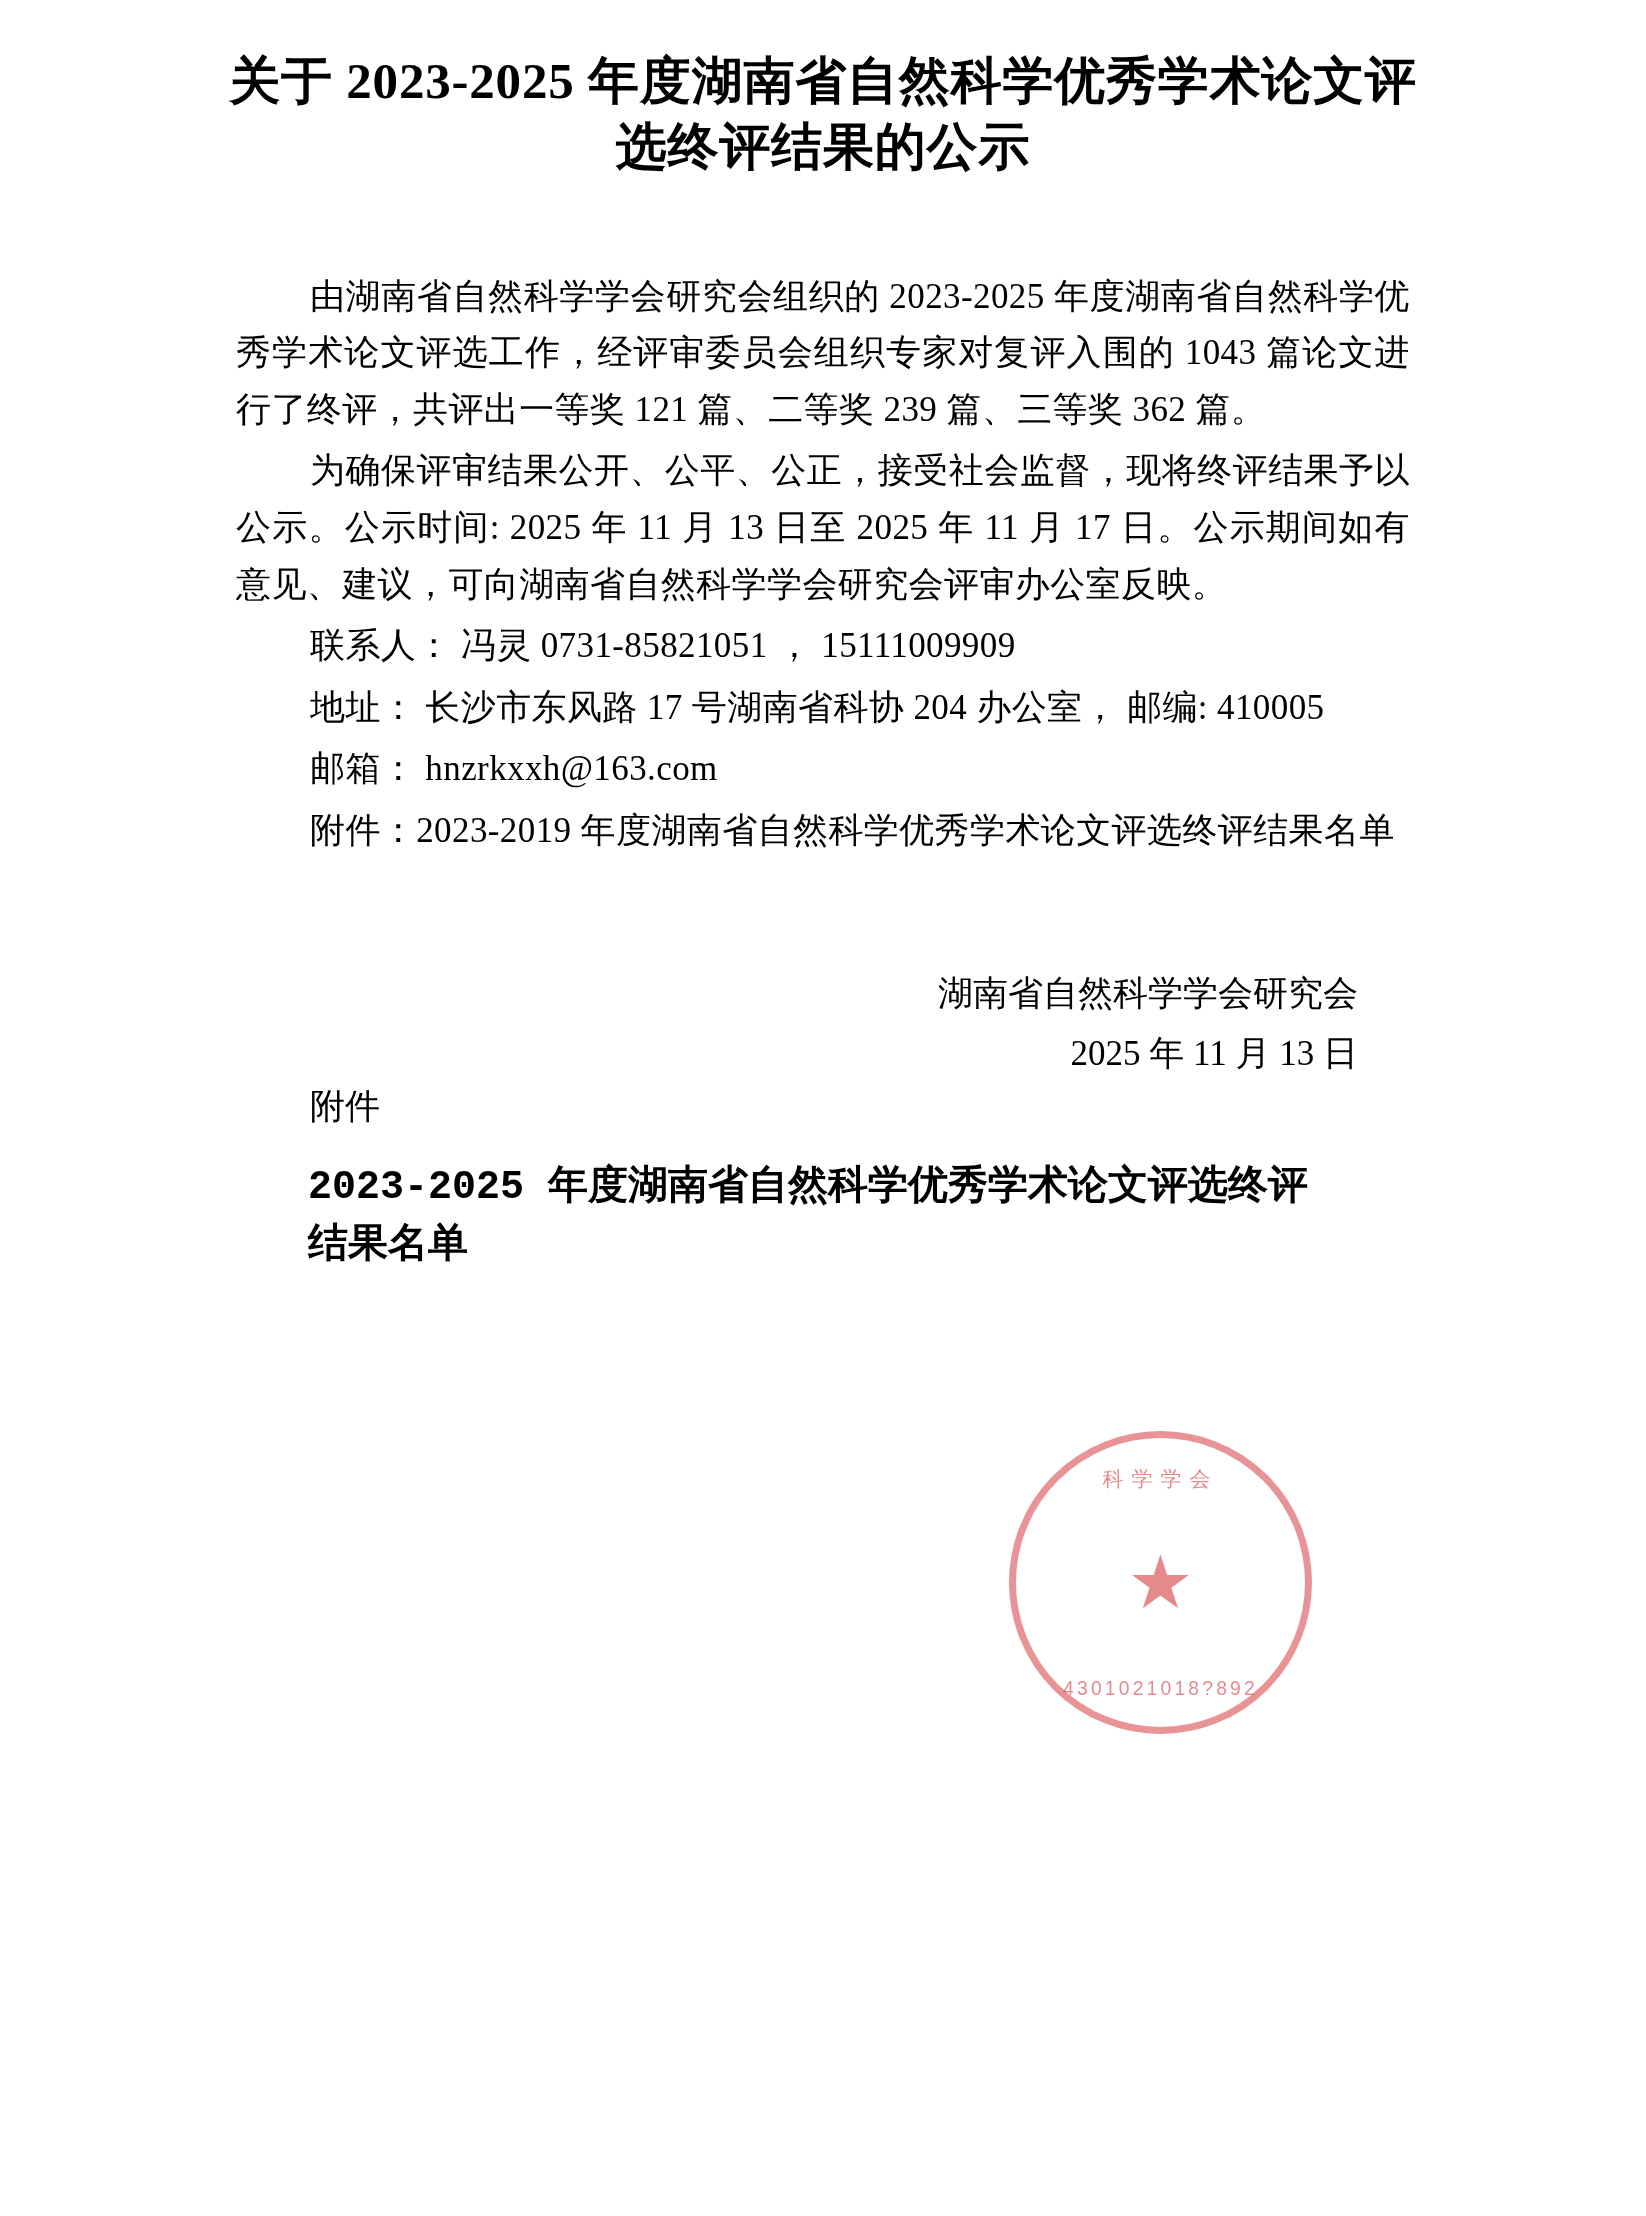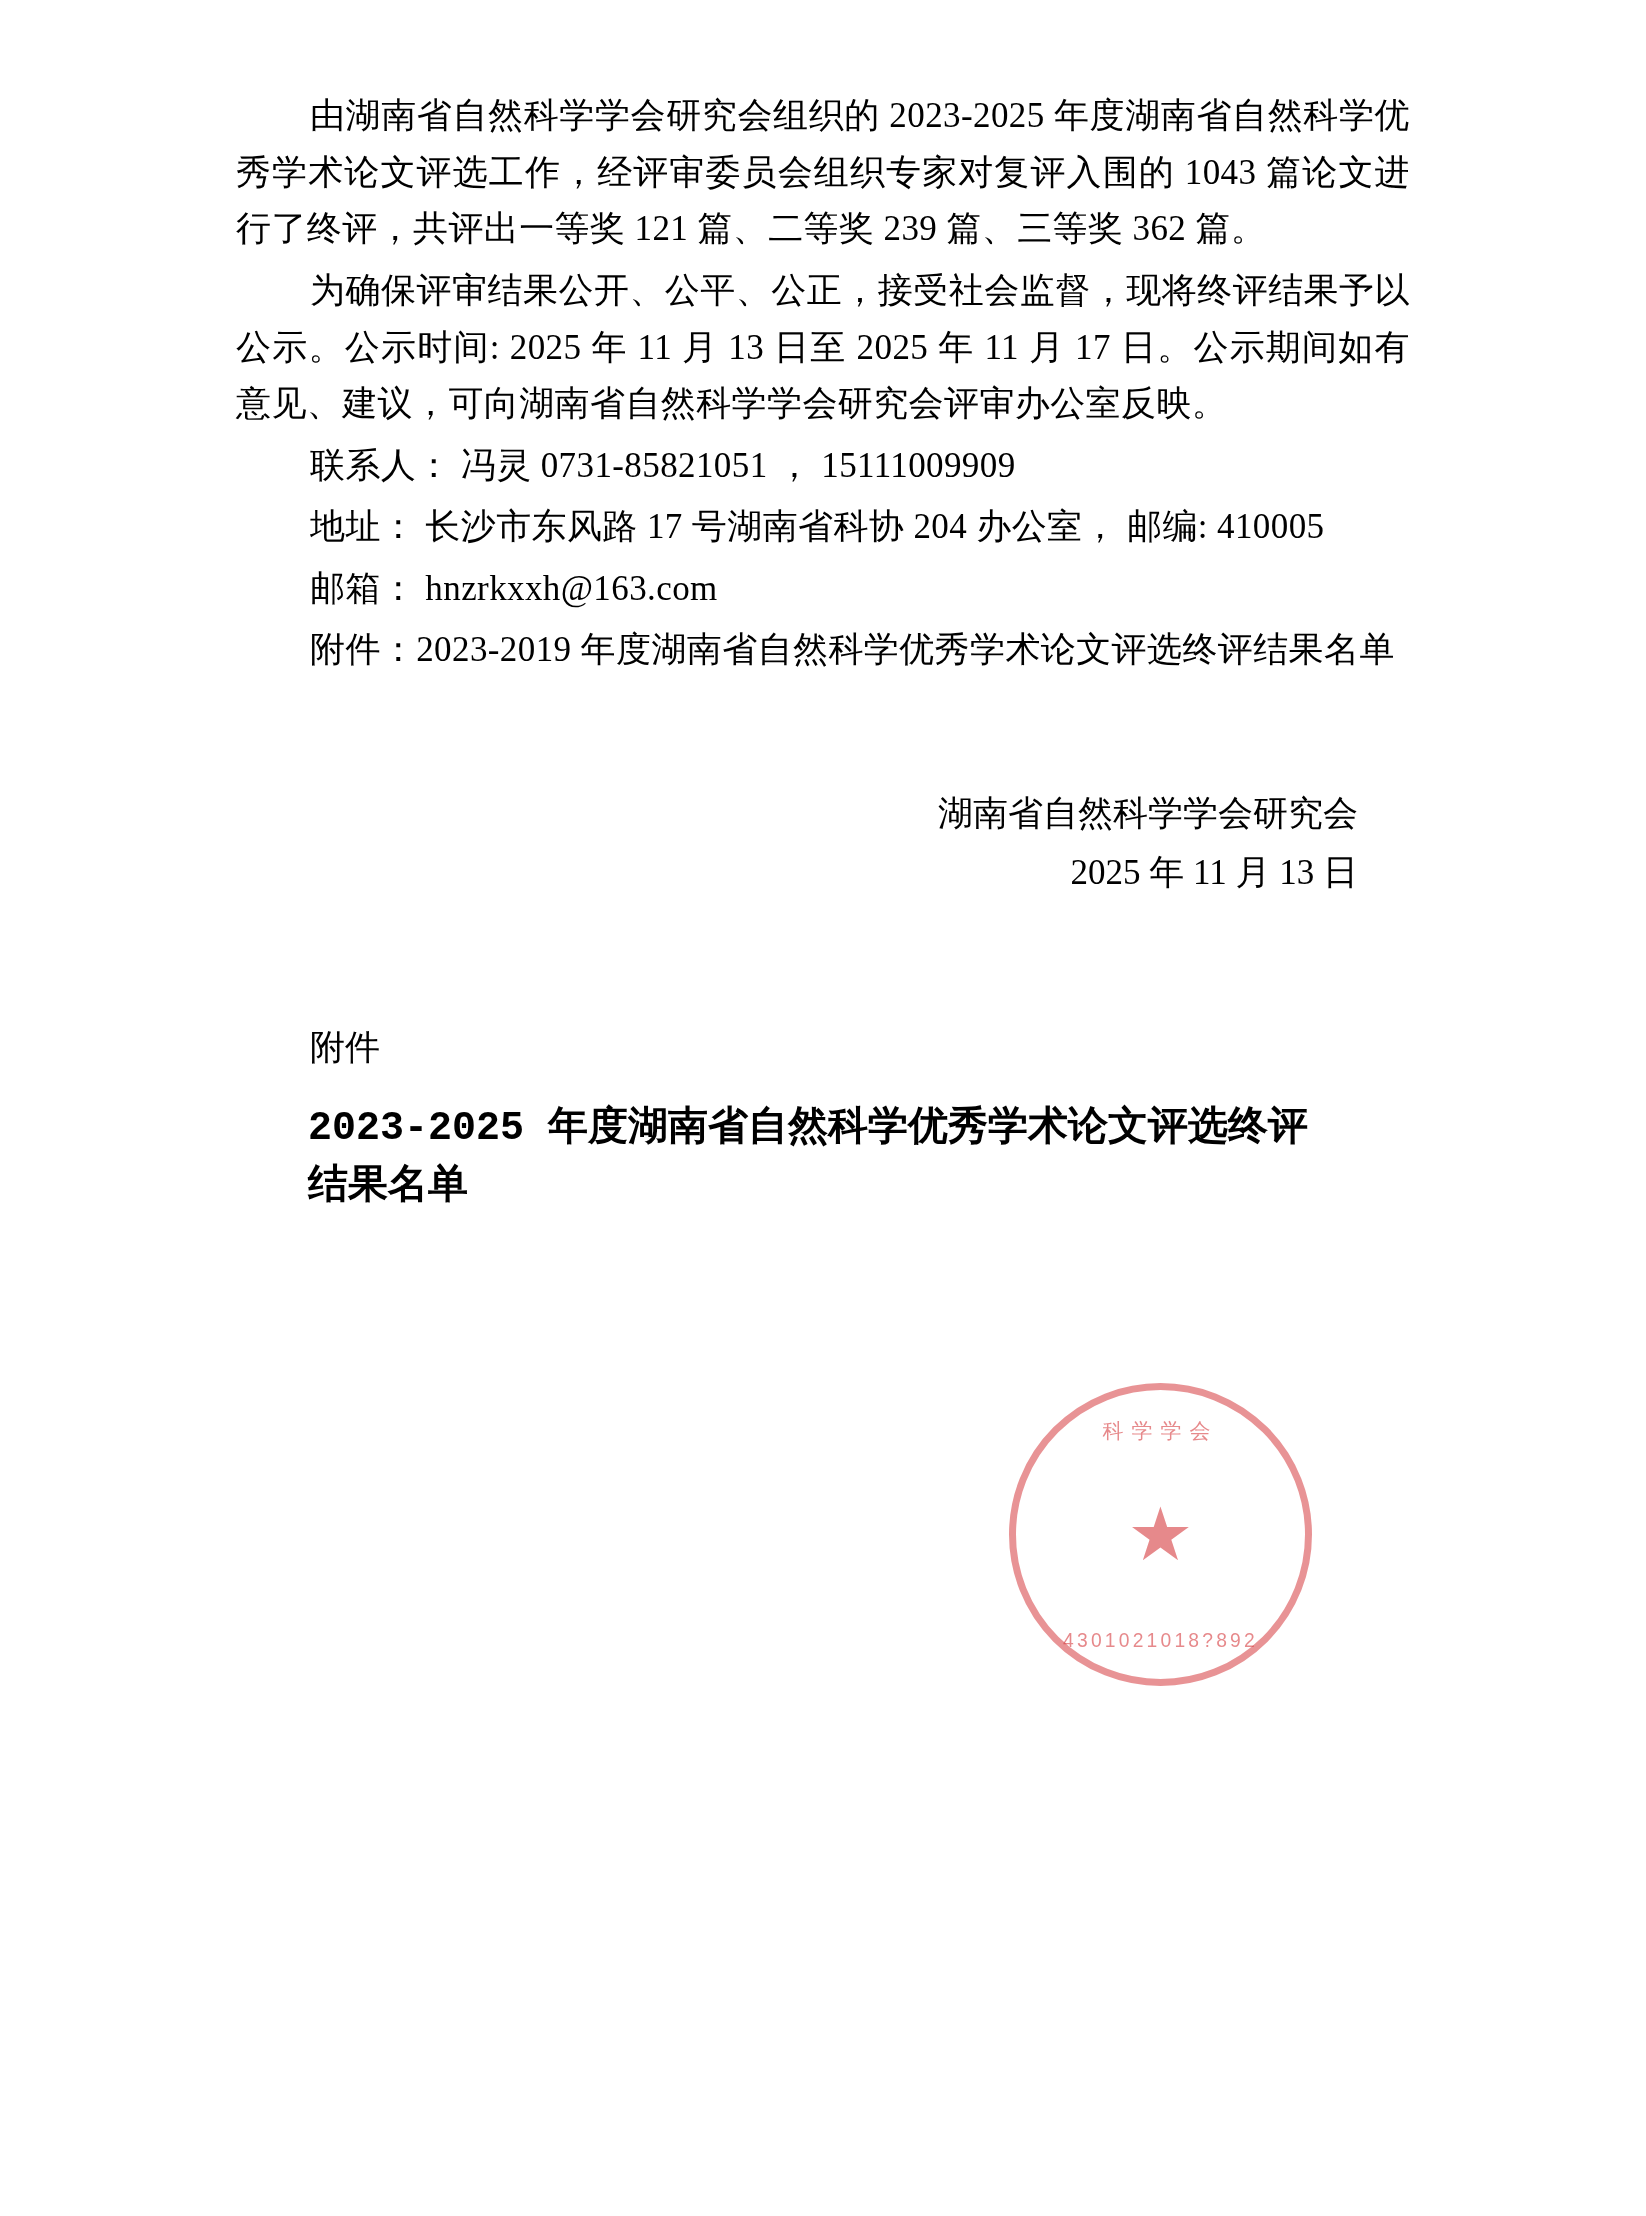--- a/index.html
+++ b/index.html
@@ -51,21 +51,20 @@
   .sign-block {
     margin-top: 105px;
     text-align: right;
     padding-right: 52px;
     font-size: 35px;
     line-height: 1.70;
     position: relative;
     z-index: 3;
   }
   .attach-label {
-    margin-top: 121px;
     font-size: 35px;
     text-indent: 74px;
   }
   .attach-title {
     margin-top: 29px;
     text-align: left;
     font-size: 40px;
     font-weight: bold;
     line-height: 1.45;
     font-family: Liberation Mono, monospace;
@@ -132,20 +131,21 @@
     font-size: 19.3px;
     letter-spacing: 3.2px;
     font-family: "Liberation Sans", sans-serif;
   }
 </style>
 </head>
 <body>
 
 <div class="page">
 
+  <h1 class="doc-title">关于 2023-2025 年度湖南省自然科学优秀学术论文评选终评结果的公示</h1>
 
   <div class="body-wrap">
 
     <p class="para indent">由湖南省自然科学学会研究会组织的 2023-2025 年度湖南省自然科学优秀学术论文评选工作，经评审委员会组织专家对复评入围的 1043 篇论文进行了终评，共评出一等奖 121 篇、二等奖 239 篇、三等奖 362 篇。</p>
     <p class="para indent">为确保评审结果公开、公平、公正，接受社会监督，现将终评结果予以公示。公示时间: 2025 年 11 月 13 日至 2025 年 11 月 17 日。公示期间如有意见、建议，可向湖南省自然科学学会研究会评审办公室反映。</p>
     <p class="para indent">联系人： 冯灵  0731-85821051 ， 15111009909</p>
     <p class="para indent">地址： 长沙市东风路 17 号湖南省科协 204 办公室， 邮编: 410005</p>
     <p class="para indent">邮箱： hnzrkxxh@163.com</p>
     <p class="para indent">附件：2023-2019 年度湖南省自然科学优秀学术论文评选终评结果名单</p>
 

